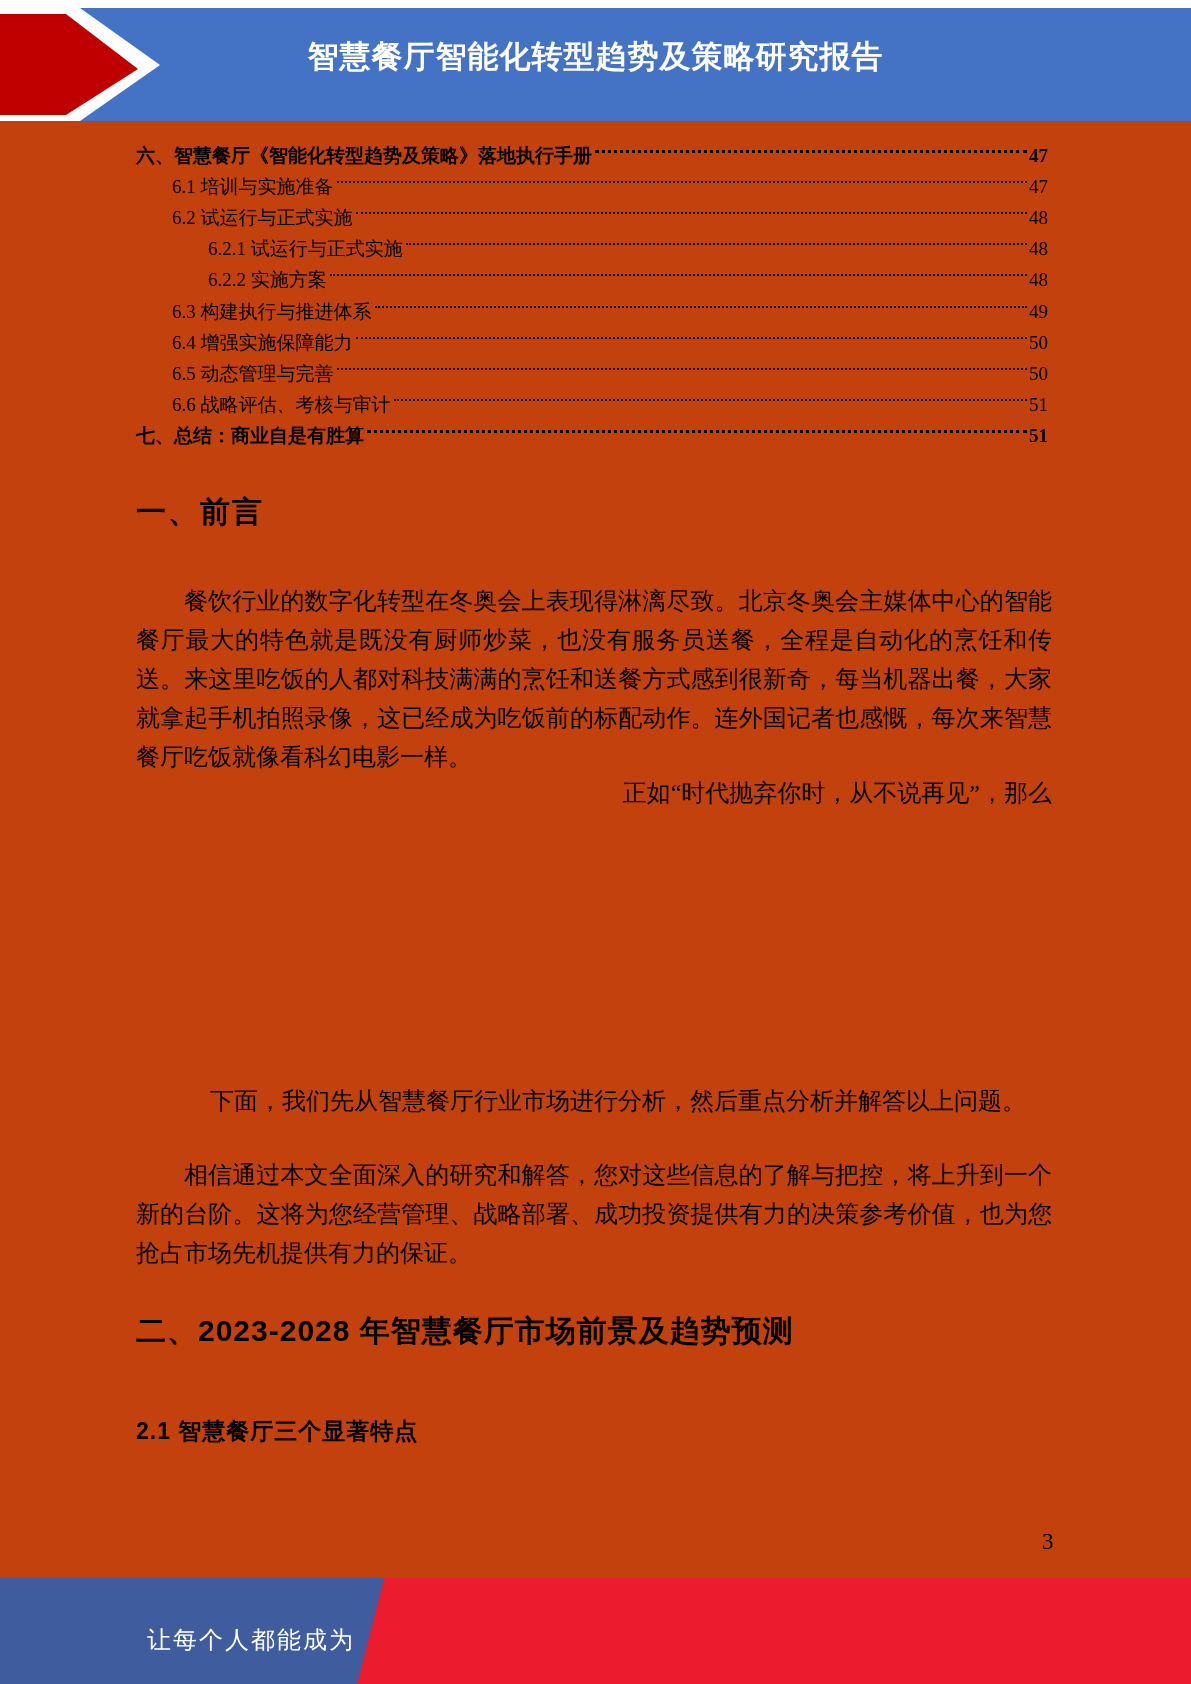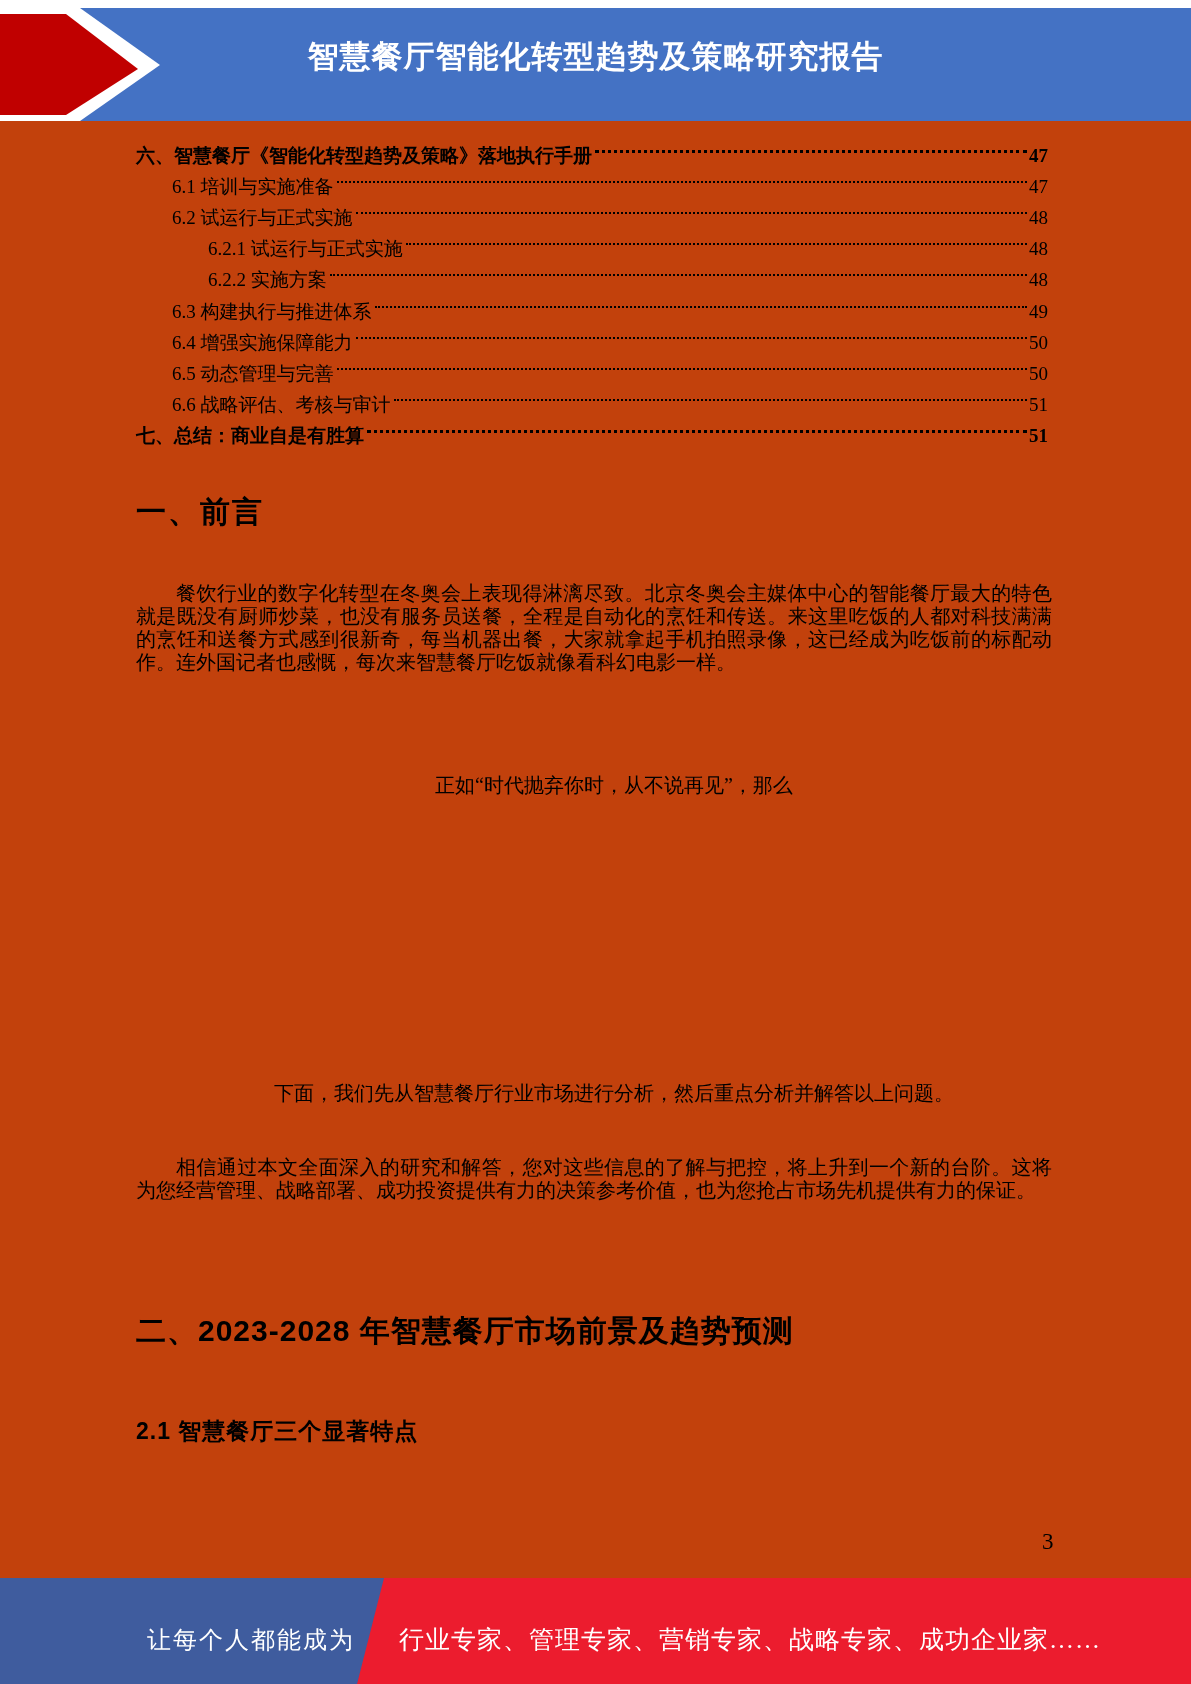--- a/index.html
+++ b/index.html
@@ -52,24 +52,24 @@
   }
   .h3 {
     position:absolute; left:136px; top:1411px;
     font-family:"Liberation Sans","DejaVu Sans",sans-serif;
     font-weight:bold; font-size:23px; line-height:1.1; letter-spacing:1px;
   }
 
   
   .para {
     position:absolute; left:136px; width:916px;
-    font-size:20px; line-height:23px; text-align:justify; text-indent:2em;
+    font-size:24px; line-height:39px; text-align:justify; text-indent:2em;
   }
   #para1 { top:574px; }
-  #quote { top:766px; text-align:center; }
+  #quote { top:766px; text-align:right; }
   #questions { top:843px; font-size:20px; line-height:37.7px; }
   #questions .q-line { text-indent:2em; }
   #para2 { top:1074px; text-align:center; }
   #para3 { top:1148px; }
 
   .page-number {
     position:absolute; left:1042px; top:1520px;
     font-size:23px; line-height:1.2;
   }
 
@@ -167,16 +167,15 @@
 
   <div class="h2">二、2023-2028 年智慧餐厅市场前景及趋势预测</div>
   <div class="h3">2.1 智慧餐厅三个显著特点</div>
 
   <div class="page-number">3</div>
 
   <div class="footer">
     <div class="footer-red"></div>
     <div class="footer-blue"></div>
     <div class="footer-left-text">让每个人都能成为</div>
-    <div class="footer-right-text">行业专家、管理专家、营销专家、战略专家、成功企业家……</div>
   </div>
 
 </div>
 
 </body></html>

